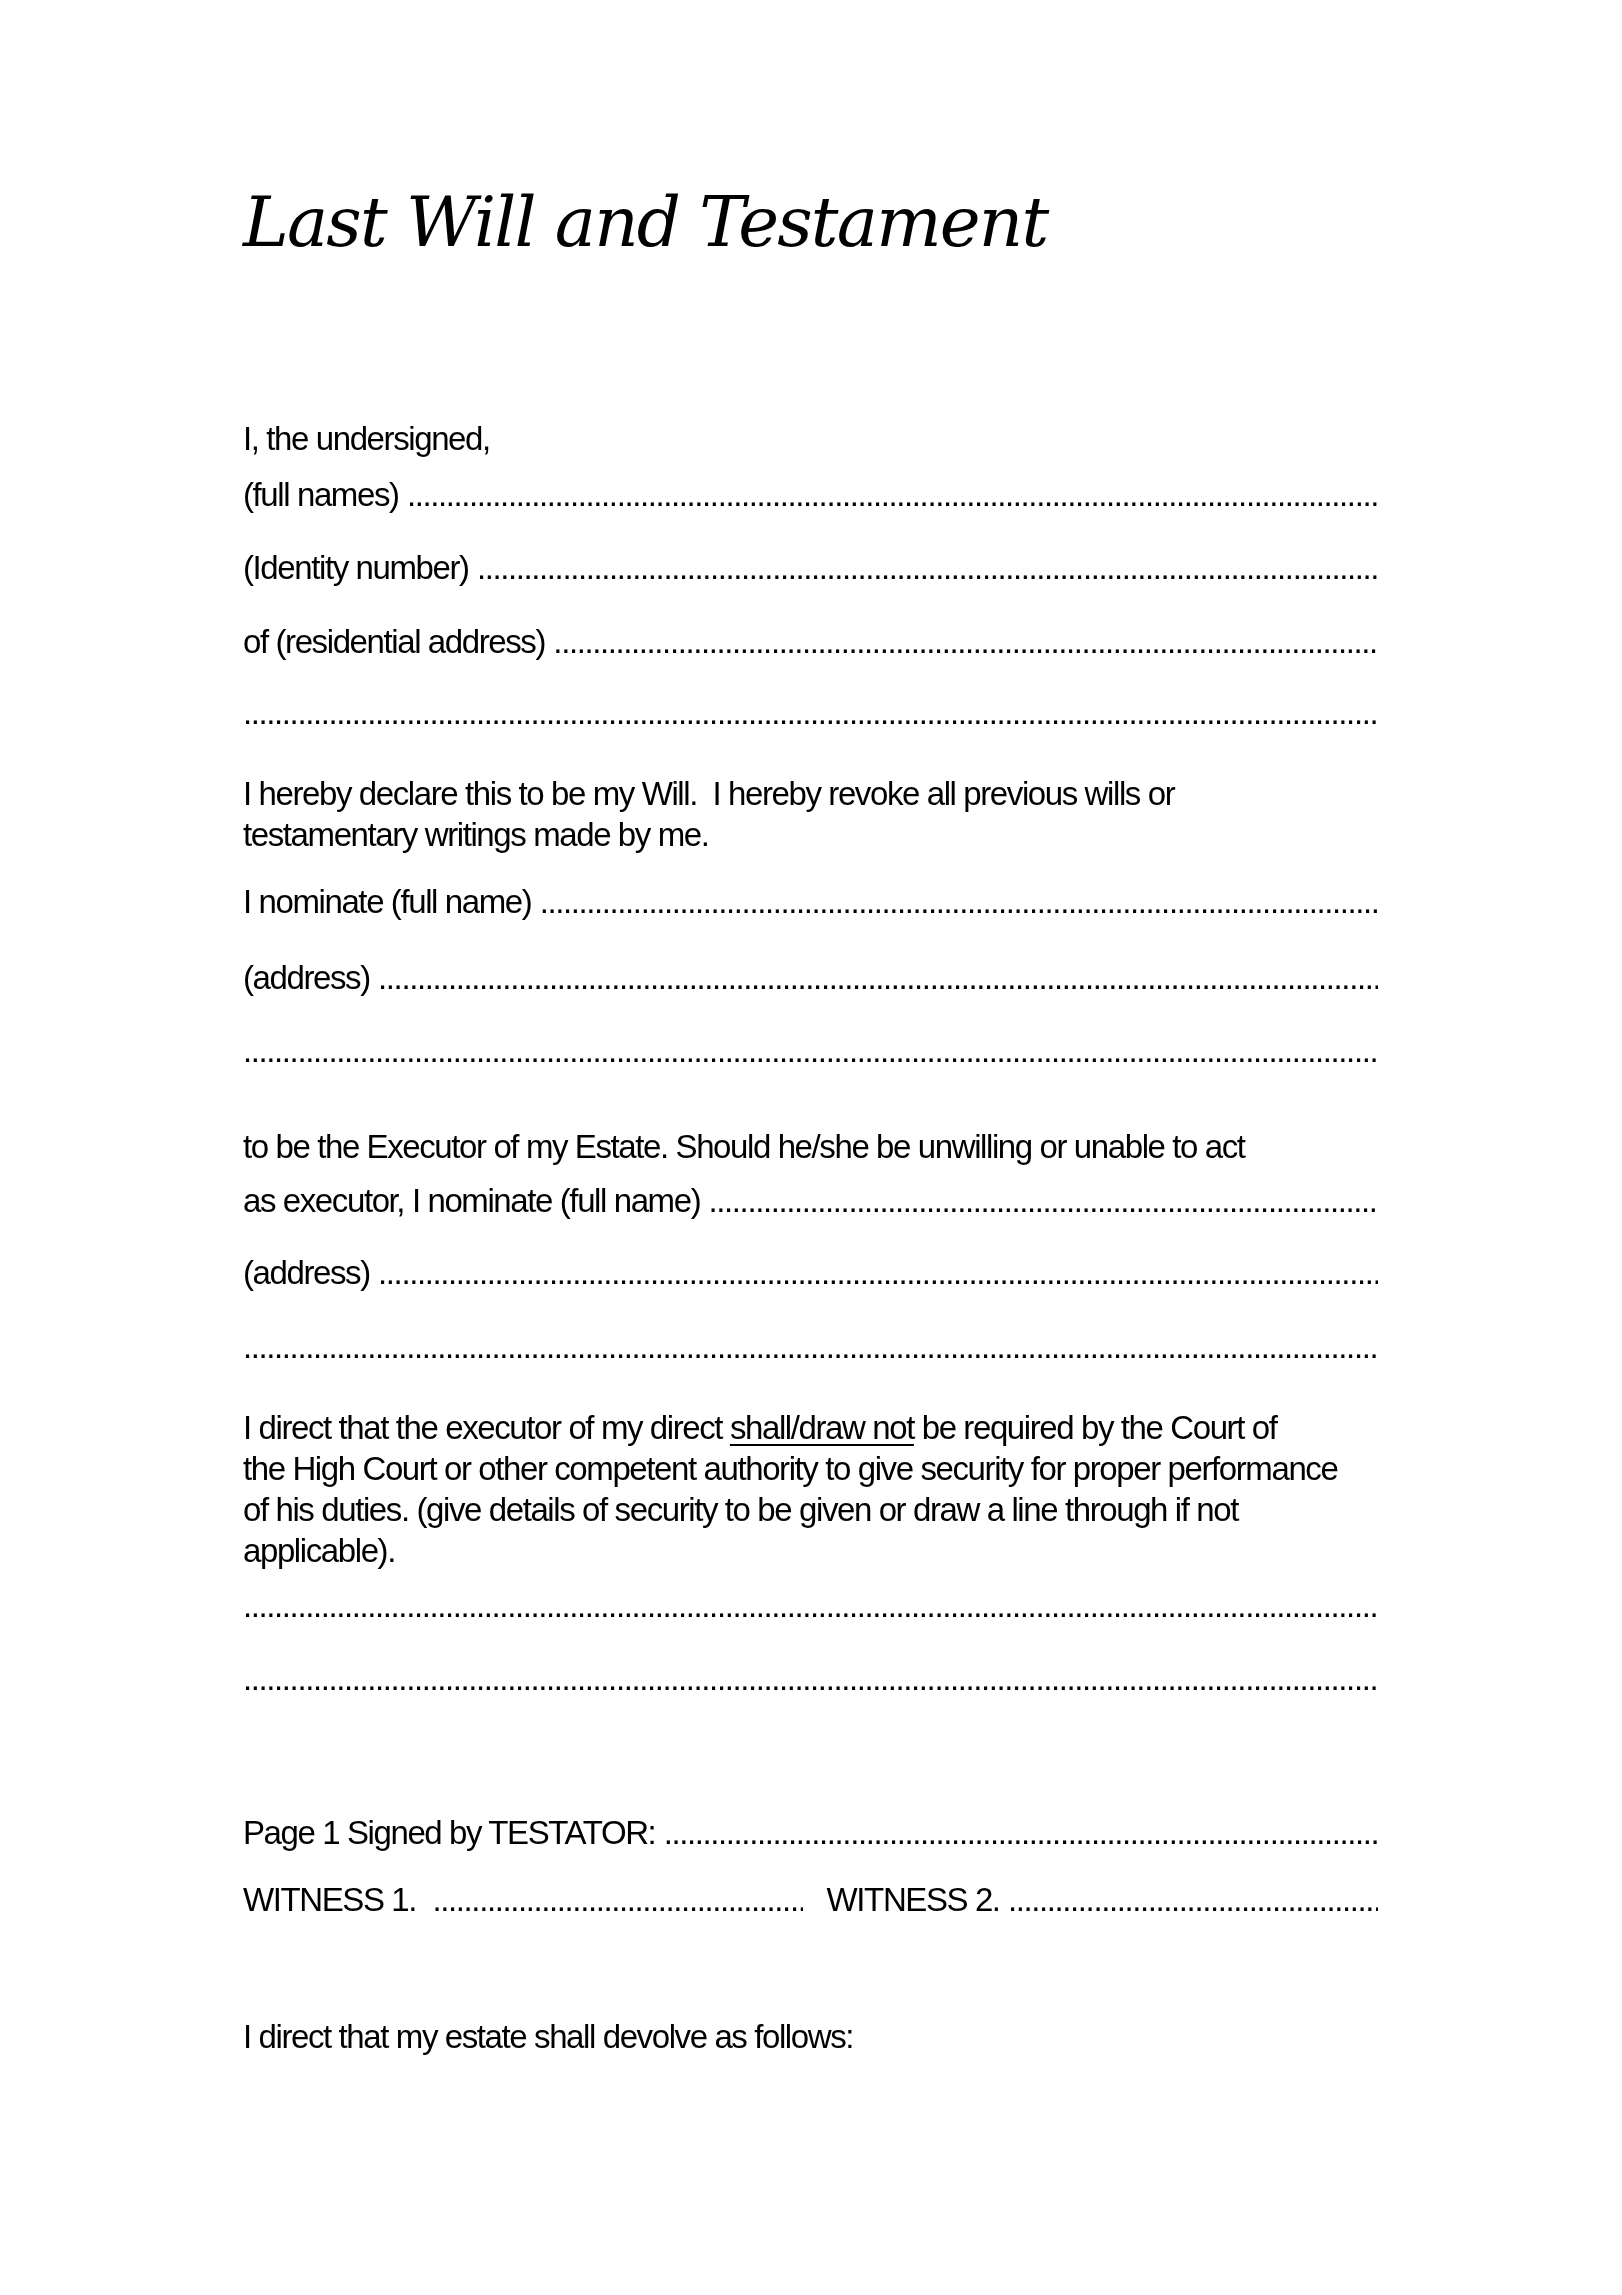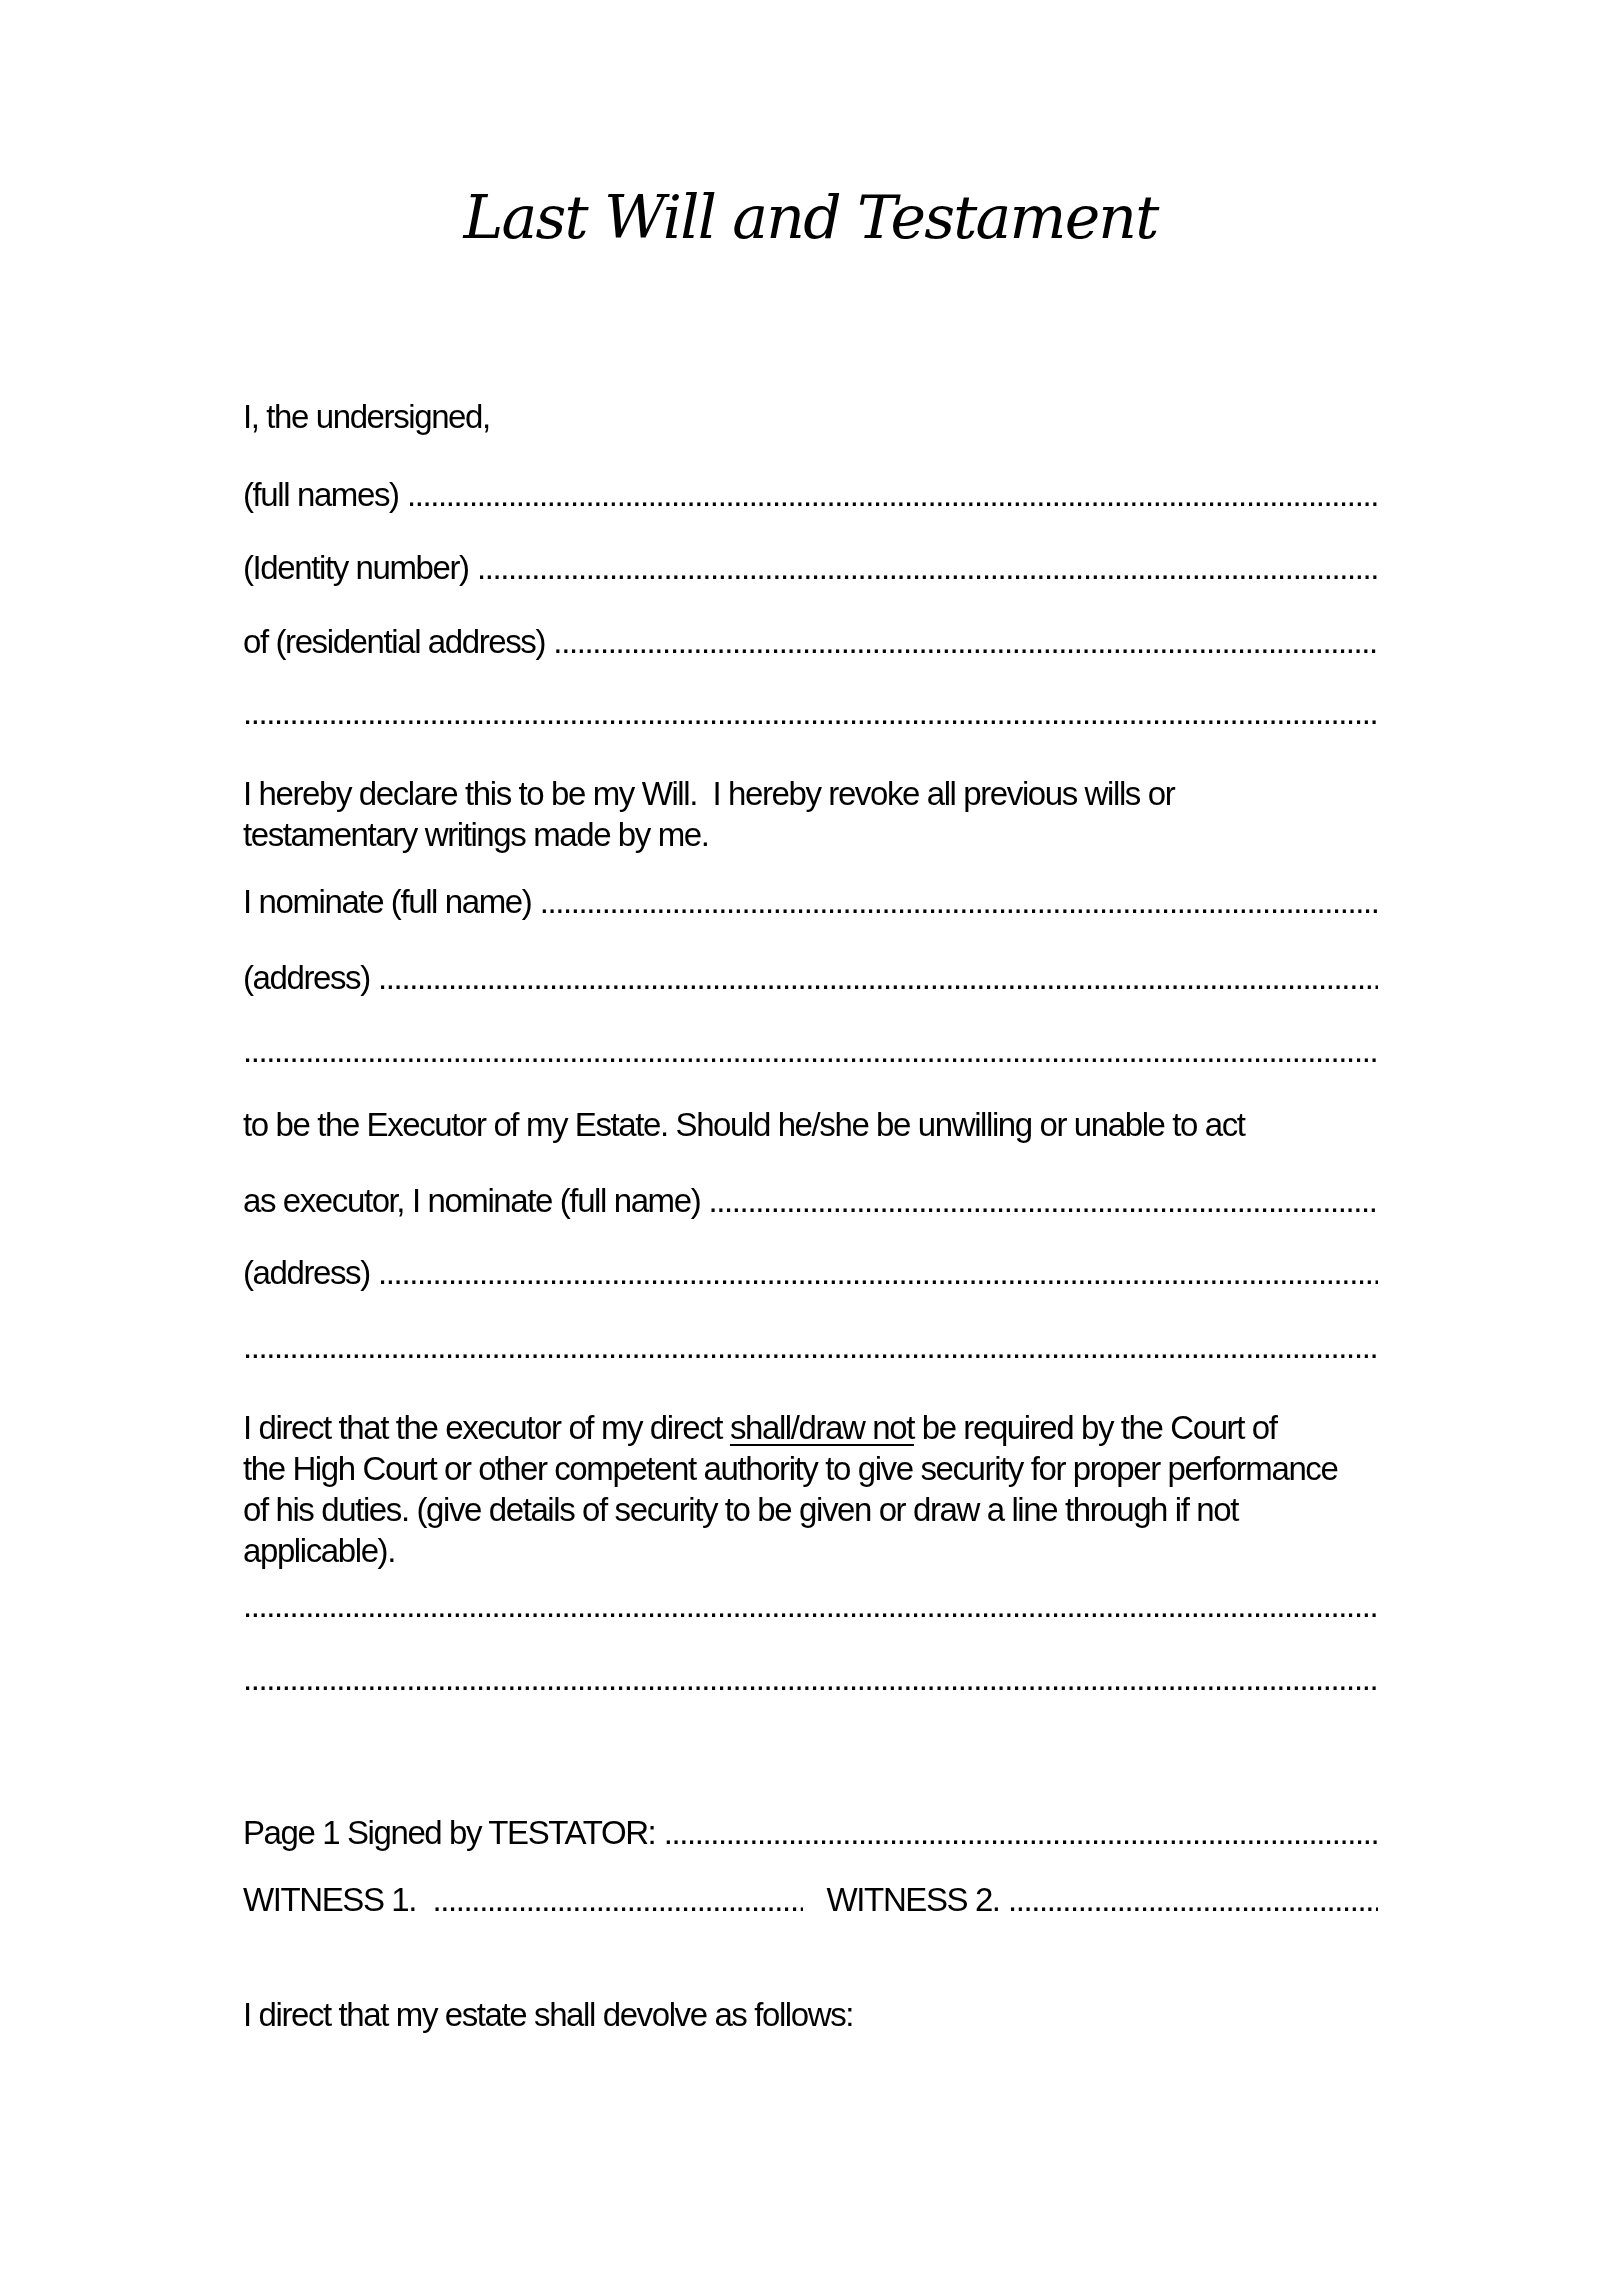--- a/index.html
+++ b/index.html
@@ -7,34 +7,34 @@
     position: relative;
     width: 1623px;
     height: 2296px;
     background: #ffffff;
     color: #000000;
     font-family: "Liberation Sans", sans-serif;
     overflow: hidden;
   }
   .blk { position: absolute; left: 243px; width: 1135px; }
   .title {
-    text-align: center;
     font-family: "DejaVu Serif", serif;
     font-style: italic;
     font-weight: normal;
-    font-size: 60px;
+    font-size: 69px;
     line-height: 1.12;
     letter-spacing: -1.8px;
     margin: 0;
   }
   .txt {
     font-size: 33px;
     line-height: 37px;
     letter-spacing: -1.4px;
     white-space: pre;
+    margin-top: 22px;
   }
   .row {
     display: flex;
     align-items: flex-start;
     font-size: 33px;
     line-height: 37px;
     letter-spacing: -1.4px;
     white-space: pre;
   }
   .leader {

